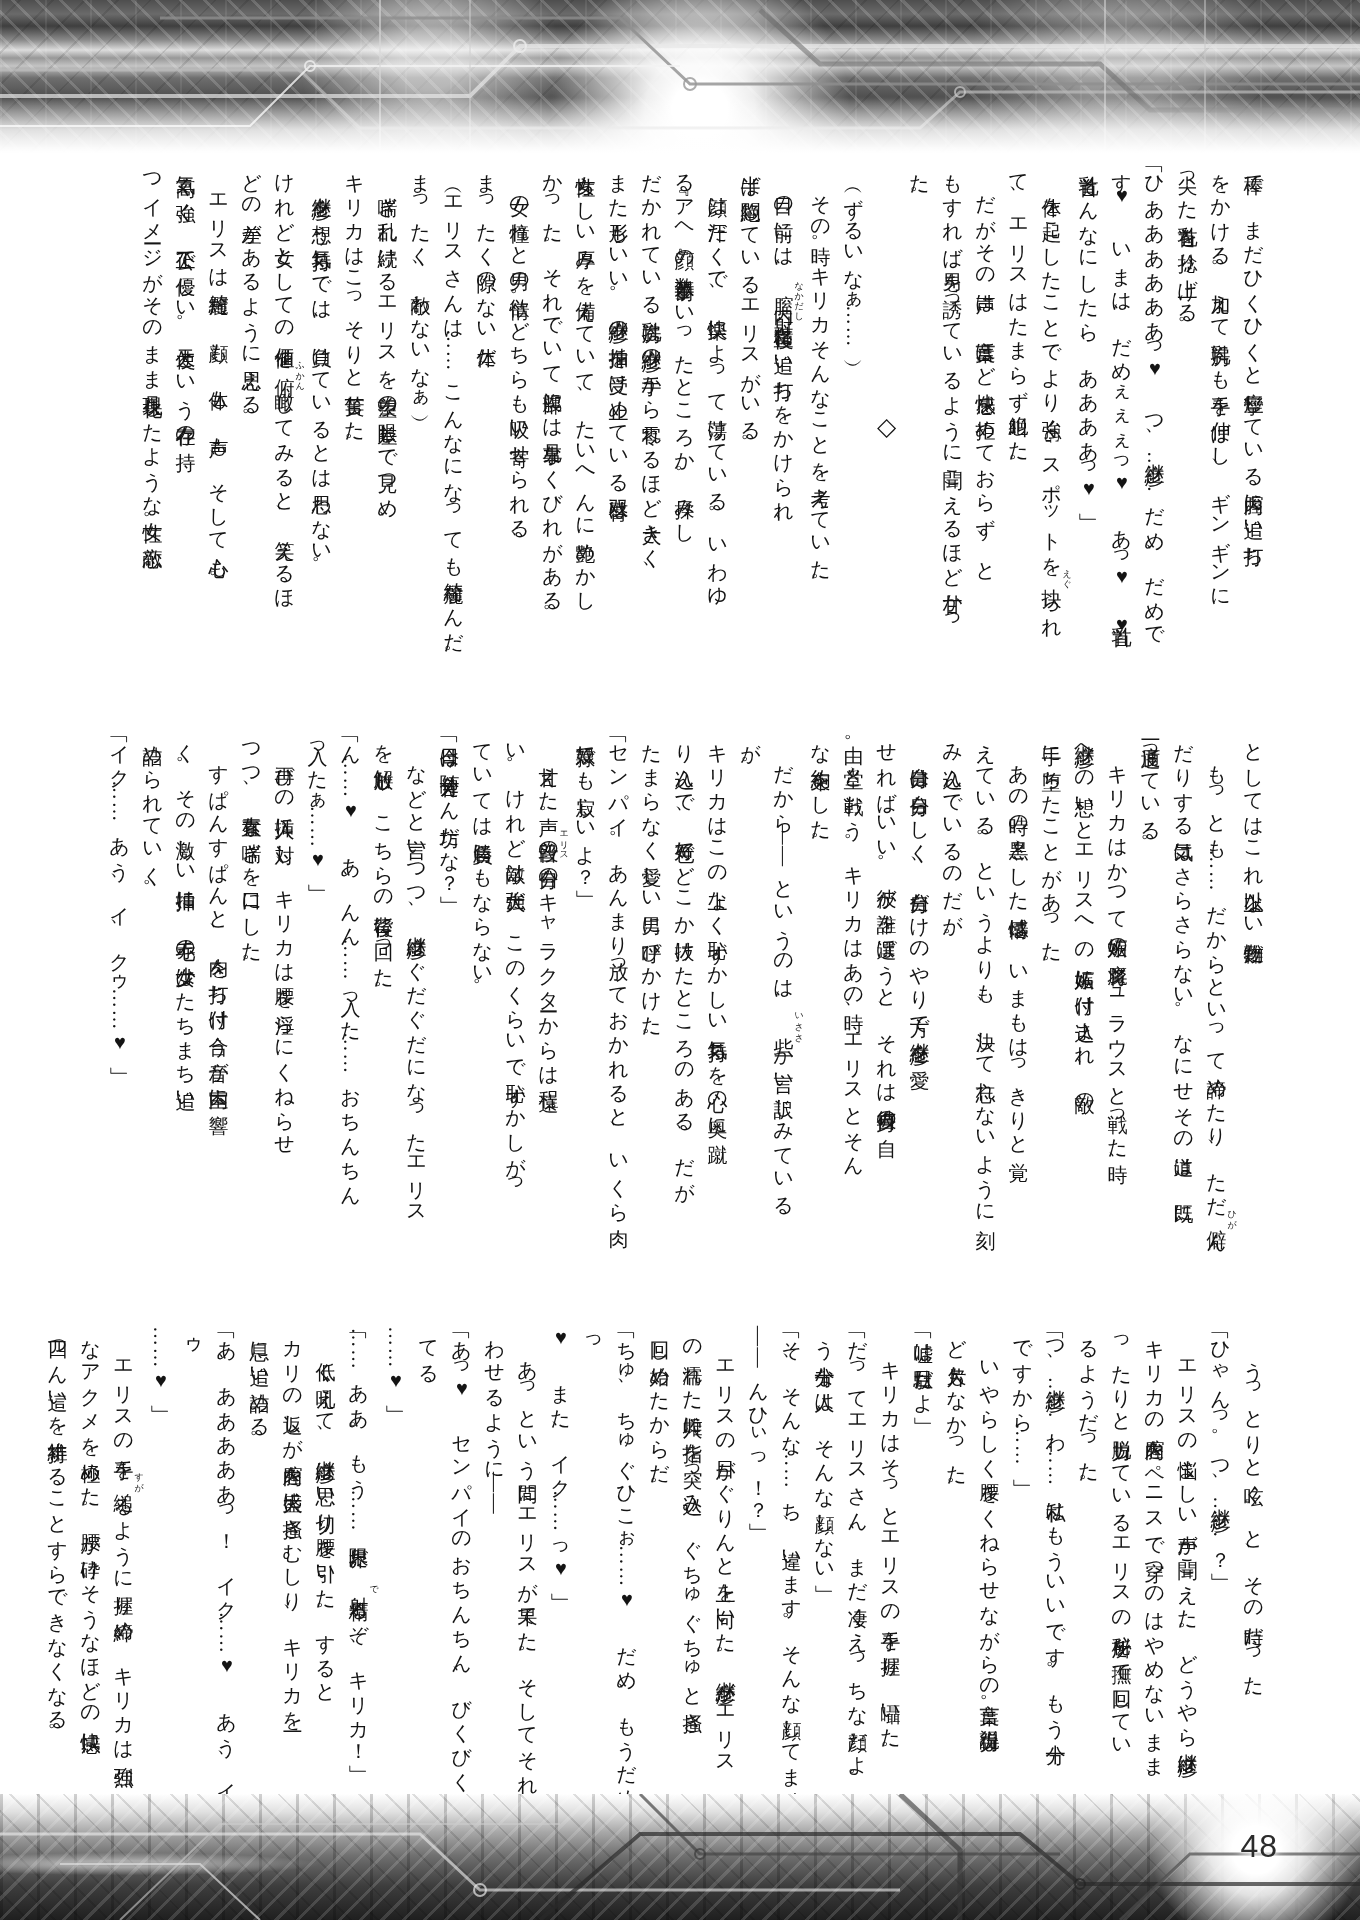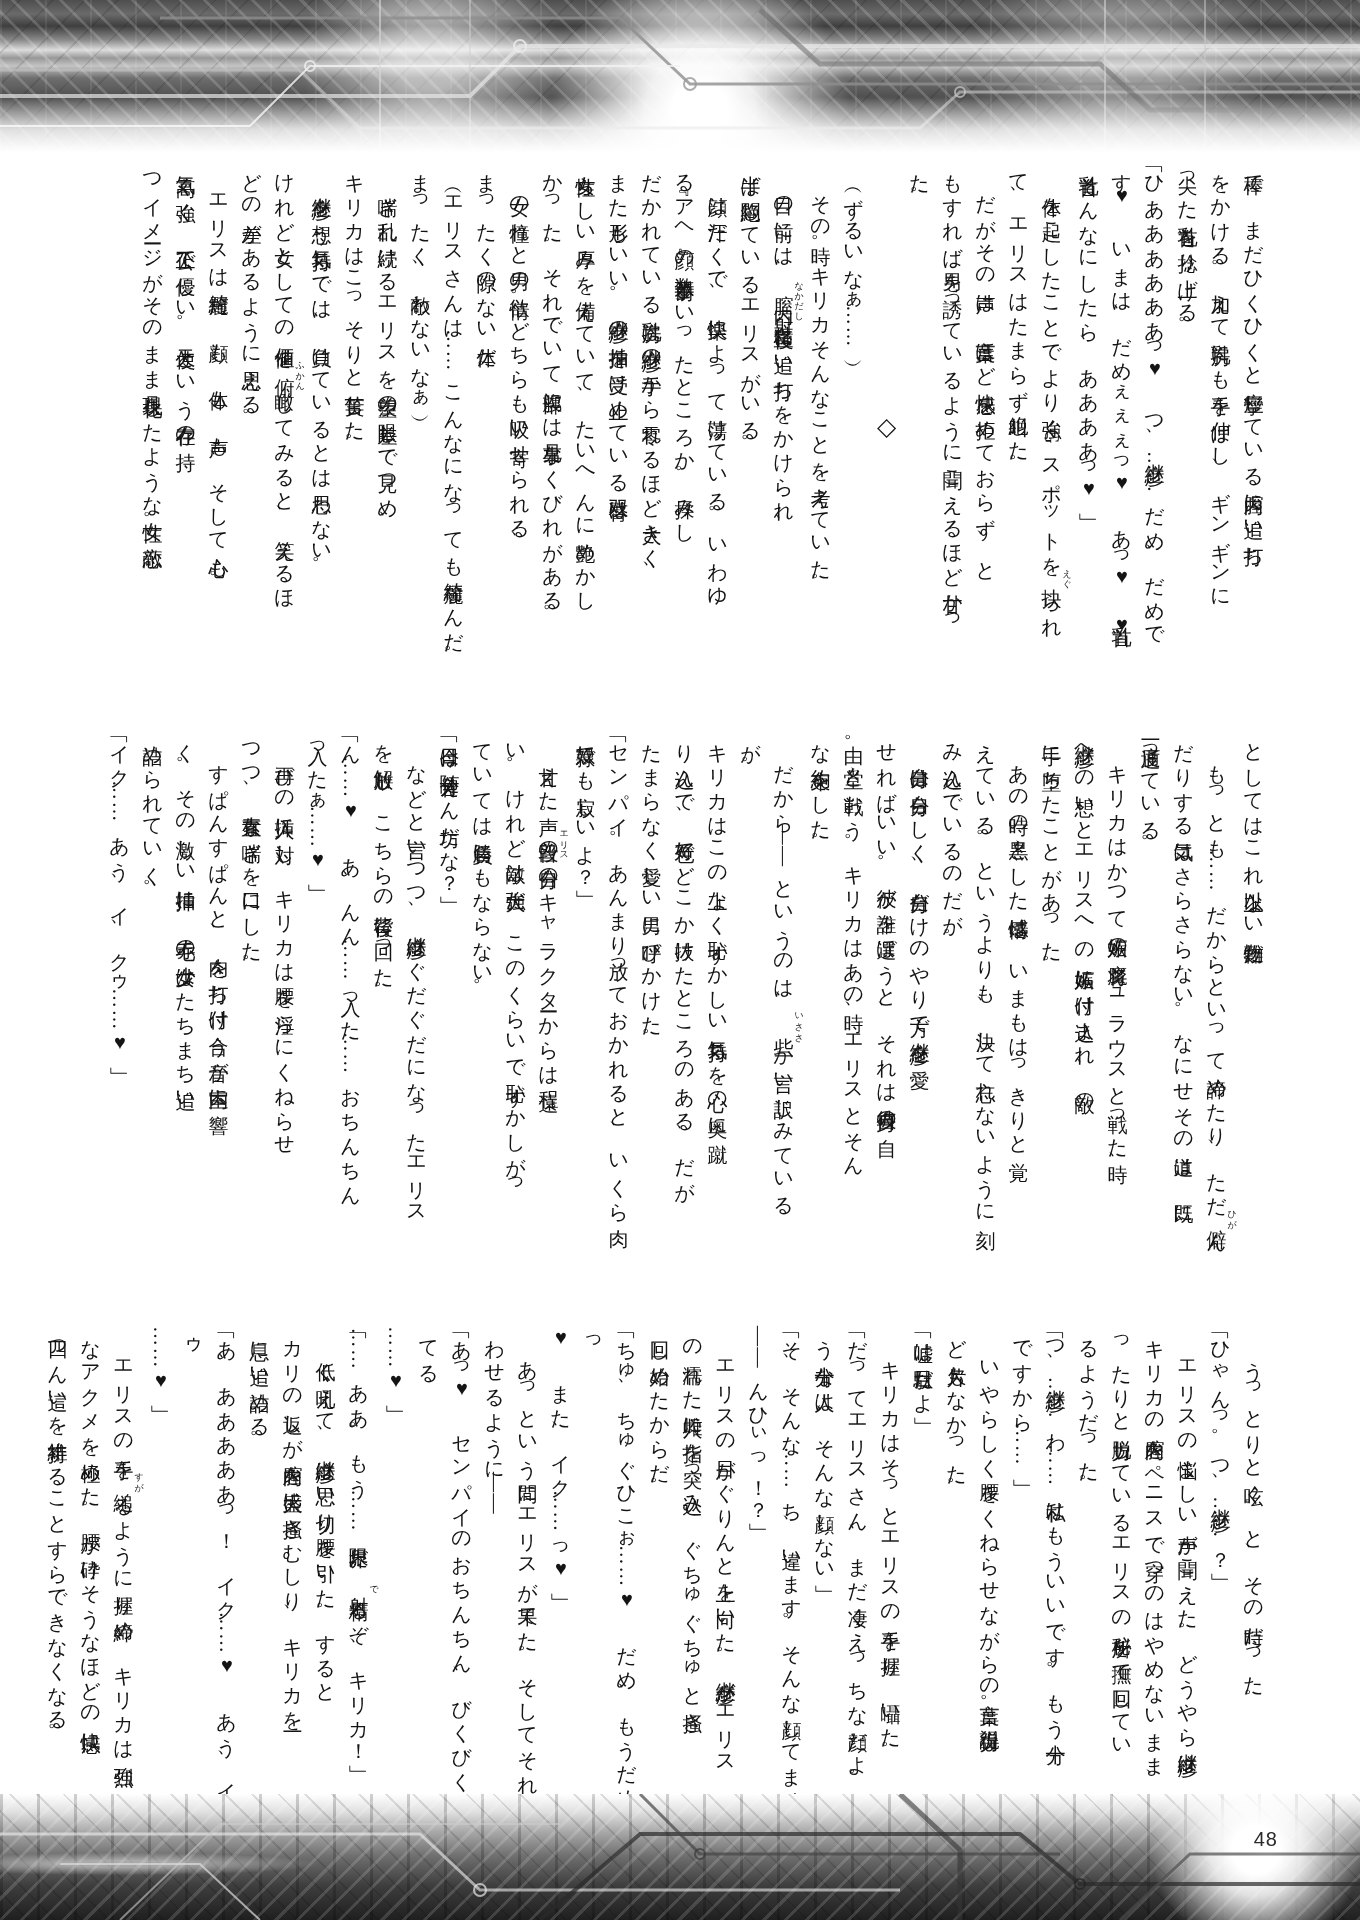--- a/index.html
+++ b/index.html
@@ -25,21 +25,21 @@
     background:
       radial-gradient(circle at 1256px 56px, #ffffff 0 24px, rgba(255,255,255,.85) 46px, rgba(255,255,255,0) 105px),
       radial-gradient(ellipse at 120px 70px, rgba(255,255,255,.45) 0 60px, rgba(255,255,255,0) 200px),
       repeating-linear-gradient(-45deg, rgba(255,255,255,.14) 0 3px, rgba(255,255,255,0) 3px 15px),
       repeating-linear-gradient(45deg, rgba(0,0,0,.12) 0 2px, rgba(0,0,0,0) 2px 19px),
       repeating-linear-gradient(90deg, rgba(0,0,0,.18) 0 3px, rgba(0,0,0,0) 3px 37px),
       linear-gradient(to bottom,#ffffff 0,#e0e0e0 18px,#a8a8a8 38px,#6f6f6f 62px,#3d3d3d 92px,#1f1f1f 126px);}
 
   .pageno{position:absolute;right:82px;top:34px;
       font-family:"Liberation Sans","DejaVu Sans",sans-serif;
-      font-size:20px;color:#2b2b2b;letter-spacing:1px;
+      font-size:32px;color:#2b2b2b;letter-spacing:1px;
       text-shadow:0 0 5px #fff,0 0 10px #fff,0 0 18px #fff,0 0 26px #fff;}
 
   
   .band{position:absolute;right:90px;width:1122px;
       writing-mode:vertical-rl;-webkit-writing-mode:vertical-rl;
       font-size:20px;line-height:33px;letter-spacing:1.5px;color:#141414;
       text-orientation:mixed;}
   #band1{top:160px;height:532px;}
   #band2{top:730px;height:516px;}
   #band3{top:1326px;height:500px;}

